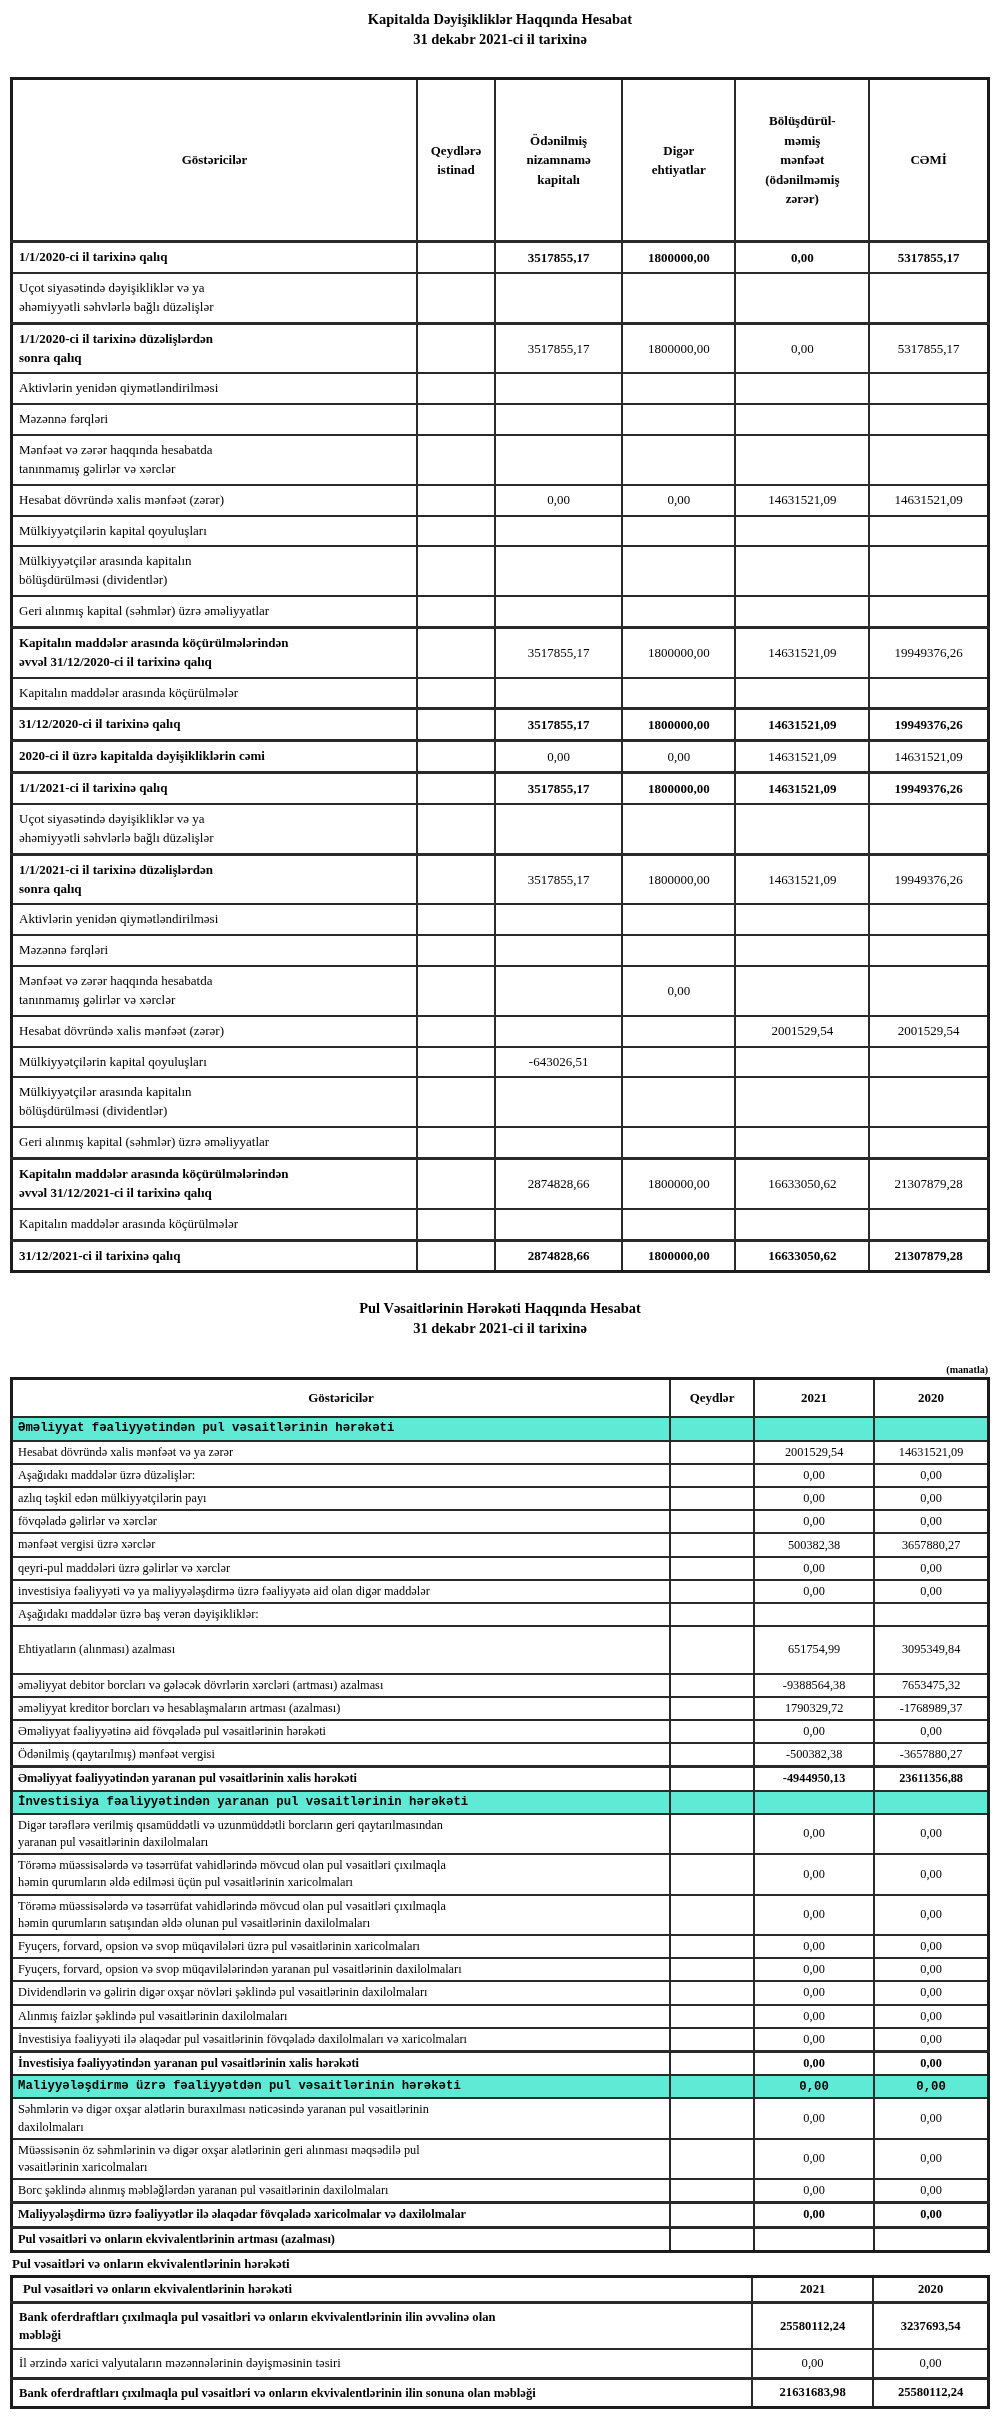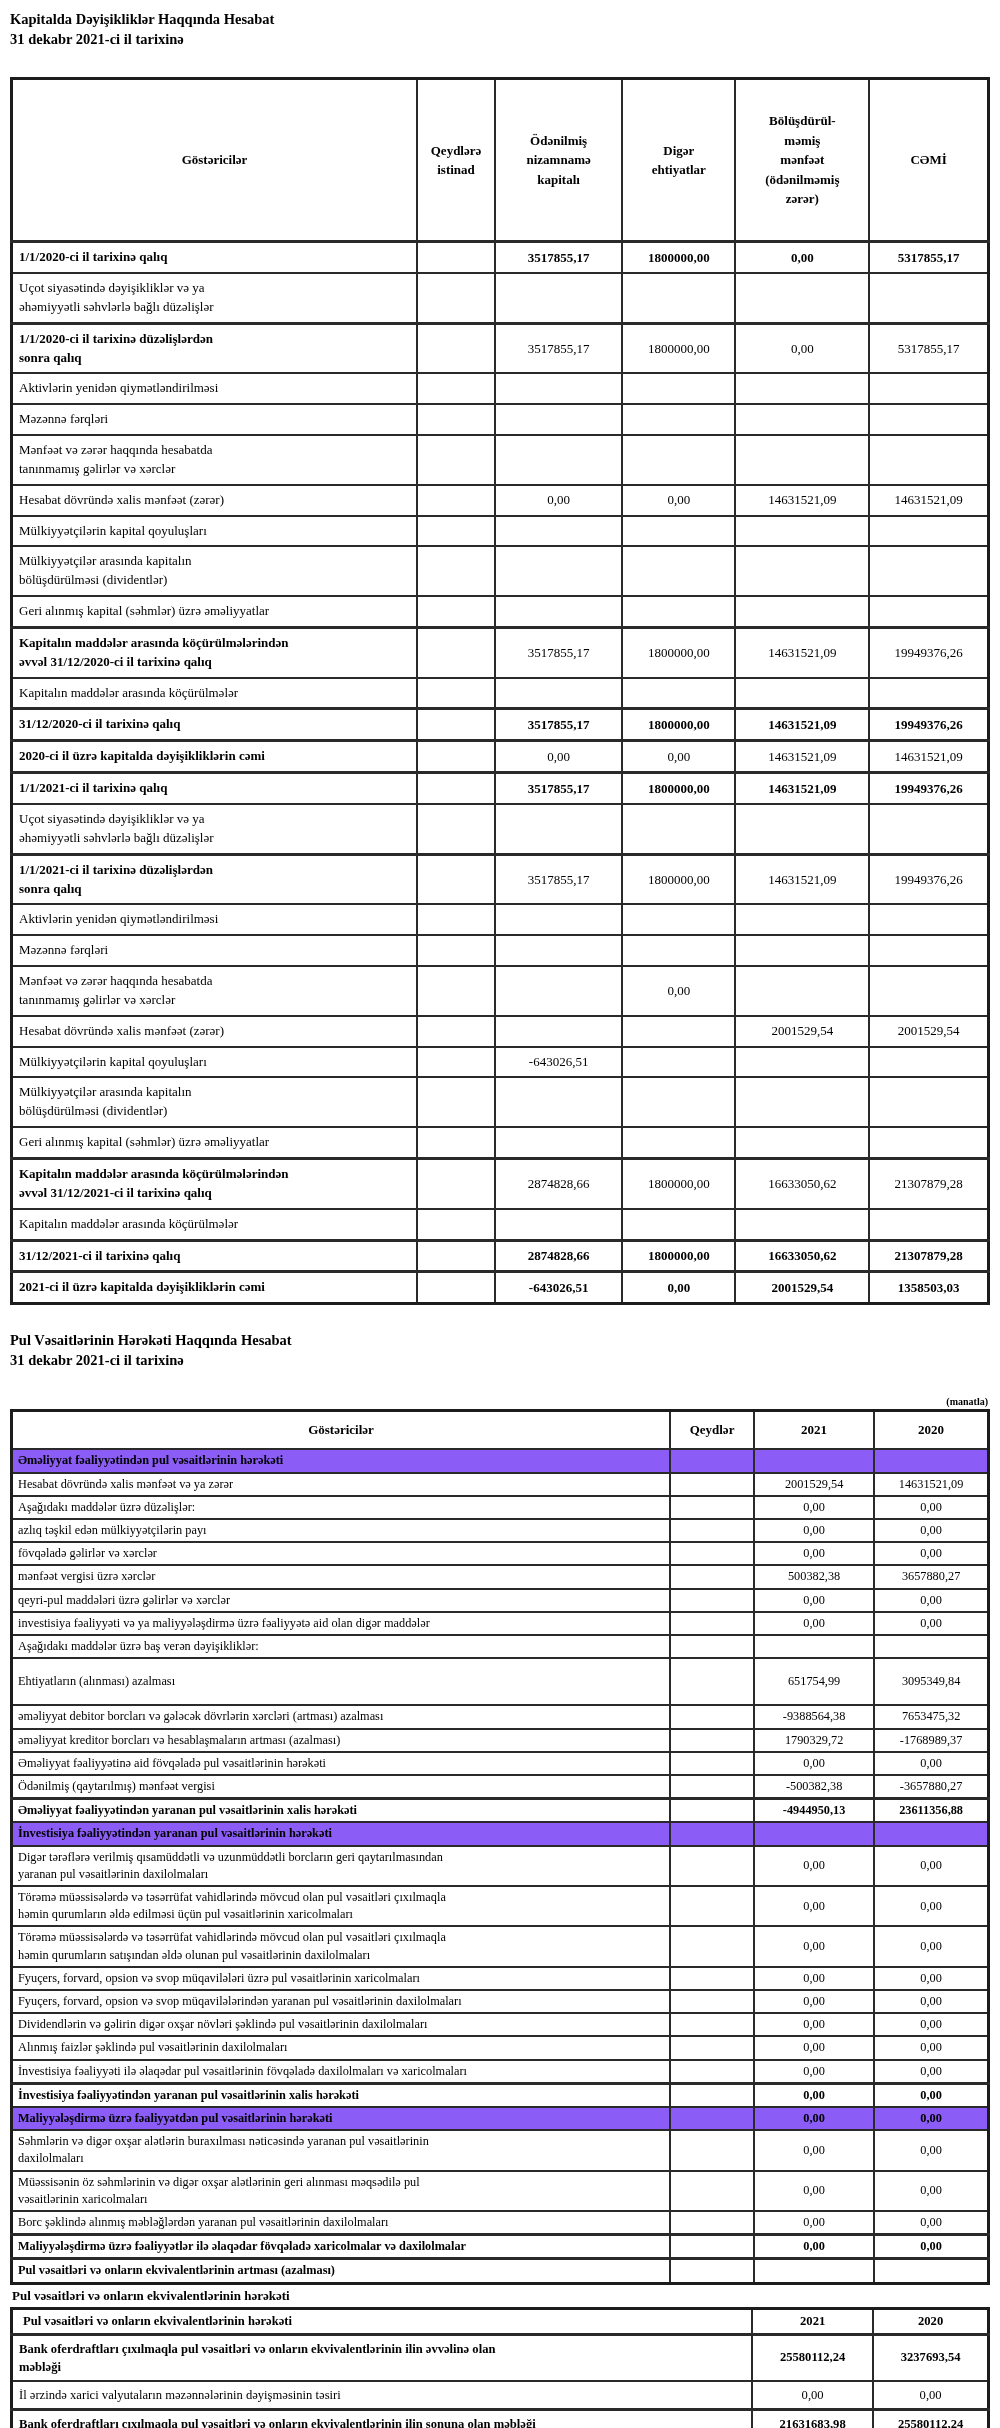--- a/index.html
+++ b/index.html
@@ -1,38 +1,38 @@
 <!DOCTYPE html>
 <html lang="az"><head>
 <meta charset="utf-8">
 <style>
   html, body { margin:0; padding:0; background:#ffffff; color:#000; }
   body { width:1000px; font-family:"Liberation Serif", serif; }
   .page { padding:6px 10px 30px 10px; }
 
-  .doc-title { text-align:left; font-weight:bold; font-size:14.5px; line-height:1.35; margin:4px 0 0 0; }
+  .doc-title { text-align:center; font-weight:bold; font-size:14.5px; line-height:1.35; margin:4px 0 0 0; }
   .doc-title div { white-space:pre-line; }
 
   table { border-collapse:collapse; width:100%; table-layout:fixed; }
   .capital-table { margin-top:28px; border:3px solid #1c1c1c; }
   .capital-table th, .capital-table td { border:2px solid #2a2a2a; font-size:13px; padding:5px 6px; vertical-align:middle; }
   .capital-table thead th { font-weight:bold; text-align:center; white-space:pre-line; height:150px; font-size:13px; line-height:1.5; }
   .capital-table td.lbl { text-align:left; white-space:pre-line; line-height:1.45; }
   td.num { text-align:center; }
   .b { font-weight:bold;margin-left:20px; }
   tr.heavy td { border-top-width:3px; }
 
   .second-title { margin-top:26px; }
   .manat-note { text-align:right; font-weight:bold; font-size:10px; margin:26px 2px 2px 0; }
 
   .cash-table { border:3px solid #1c1c1c; }
   .cash-table th, .cash-table td { border:2px solid #2a2a2a; font-size:12.3px; padding:2px 5px; vertical-align:middle; }
   .cash-table thead th { font-weight:bold; text-align:center; padding:10px 4px; font-size:13px; }
   .cash-table td.lbl { text-align:left; white-space:pre-line; line-height:1.4; }
-  .cash-table tr.section td { background:#8b5cf6; font-weight:bold; }
+  .cash-table tr.section td { background:#5eead4; font-weight:bold;font-family:Liberation Mono, monospace; }
   .cash-table tr.tall td { padding-top:14px; padding-bottom:14px; }
 
   .equiv-caption { font-weight:bold; font-size:13px; margin:3px 0 3px 2px; }
 
   .equiv-table { border:3px solid #1c1c1c; }
   .equiv-table th, .equiv-table td { border:2px solid #2a2a2a; font-size:12.6px; padding:4px 6px; vertical-align:middle; }
   .equiv-table th { font-weight:bold; }
   .equiv-table .hl { text-align:left; padding-left:10px; }
   .equiv-table td.lbl { text-align:left; white-space:pre-line; line-height:1.45; }
 </style>
@@ -293,28 +293,20 @@
           <td class="num"></td>
         </tr>
         <tr class="heavy">
           <td class="lbl b">31/12/2021-ci il tarixinə qalıq</td>
           <td class="num"></td>
           <td class="num b">2874828,66</td>
           <td class="num b">1800000,00</td>
           <td class="num b">16633050,62</td>
           <td class="num b">21307879,28</td>
         </tr>
-        <tr class="heavy">
-          <td class="lbl b">2021-ci il üzrə kapitalda dəyişikliklərin cəmi</td>
-          <td class="num"></td>
-          <td class="num b">-643026,51</td>
-          <td class="num b">0,00</td>
-          <td class="num b">2001529,54</td>
-          <td class="num b">1358503,03</td>
-        </tr>
       </tbody>
   </table>
 
   <div class="doc-title second-title">
     <div>Pul Vəsaitlərinin Hərəkəti Haqqında Hesabat</div>
     <div>31 dekabr 2021-ci il tarixinə</div>
   </div>
 
   <div class="manat-note">(manatla)</div>
 

